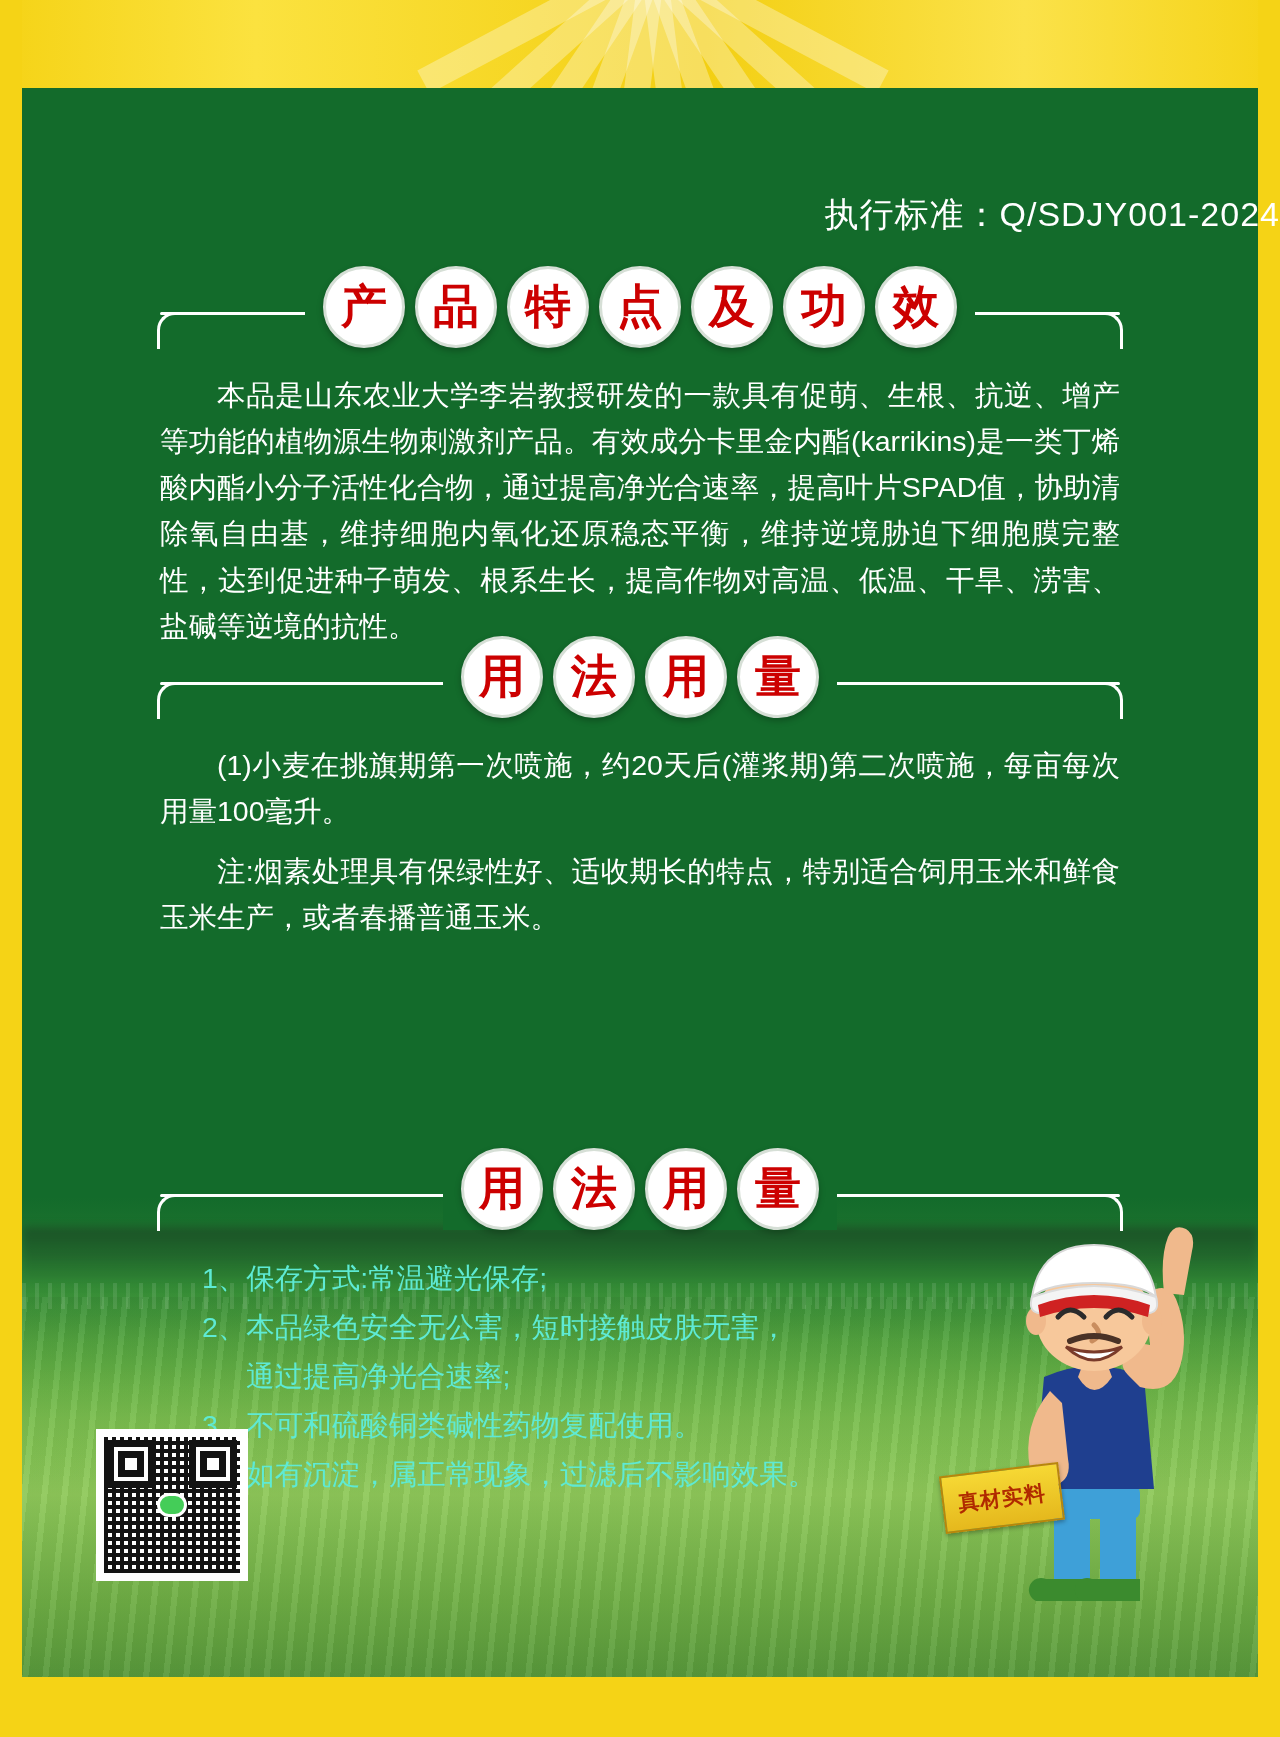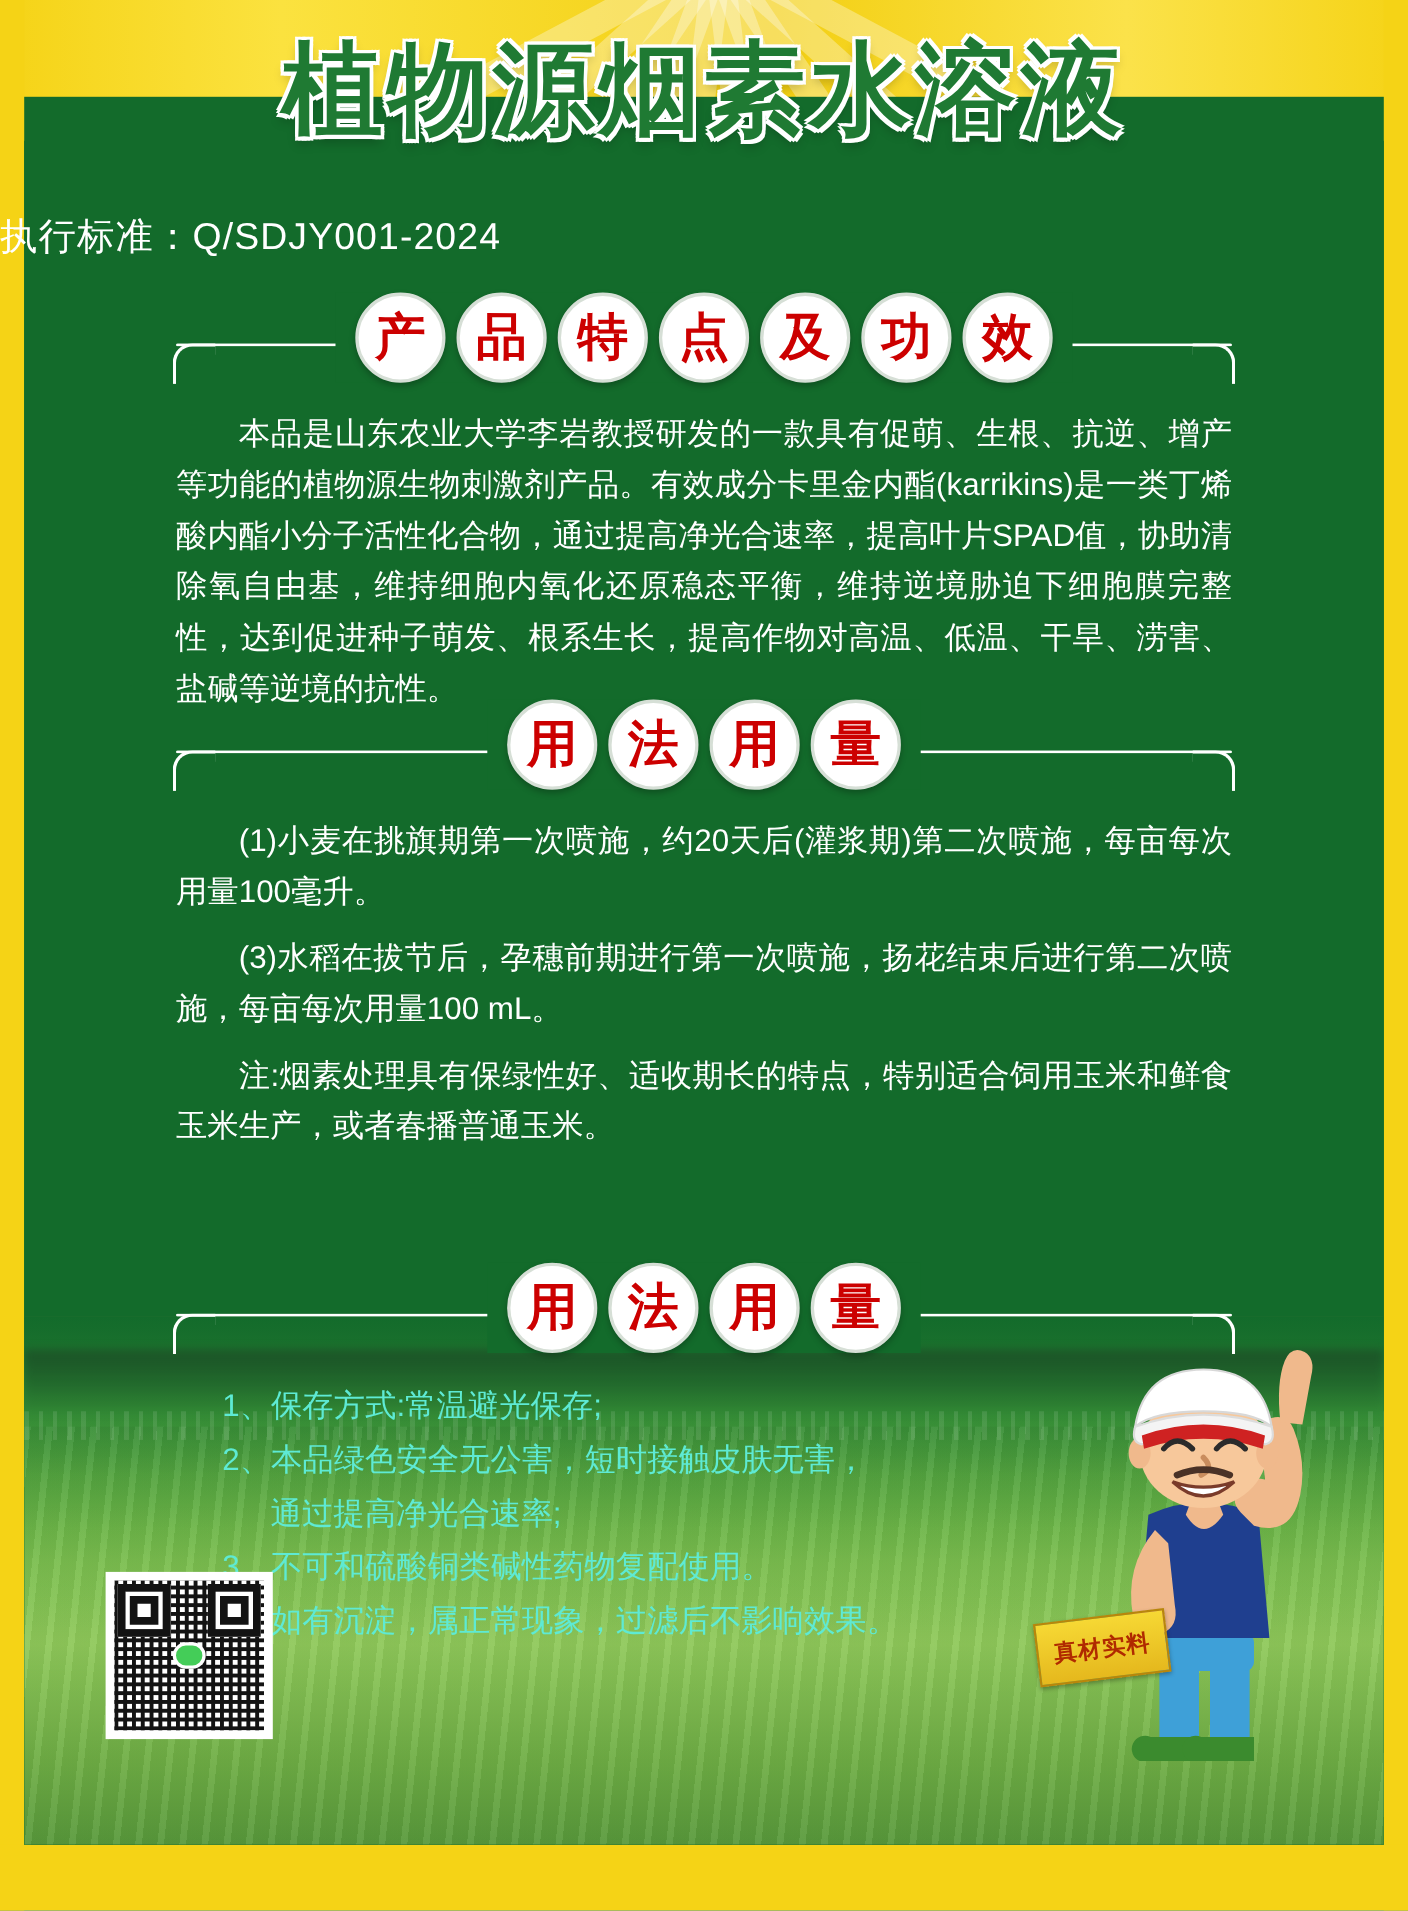--- a/index.html
+++ b/index.html
@@ -76,26 +76,27 @@
     font-weight: bold;
     letter-spacing: 4px;
     color: #1f7a33;
     text-shadow:
       3px 0 0 #ffffff, -3px 0 0 #ffffff, 0 3px 0 #ffffff, 0 -3px 0 #ffffff,
       3px 3px 0 #ffffff, -3px 3px 0 #ffffff, 3px -3px 0 #ffffff, -3px -3px 0 #ffffff,
       0 6px 10px rgba(0,0,0,.25);
     z-index: 5;
   }
   .standard {
-    position: absolute; left: 0; right: 16px; top: 192px;
-    text-align: left;
+    position: absolute; left: 0; right: 0; top: 192px;
+    text-align: right;
     color: #ffffff;
     font-size: 34px;
     letter-spacing: 1px;
     z-index: 5;
+    padding-left: 12px;
   }
 
   
   .ribbon {
     position: relative;
     width: 960px;
     margin: 0 auto;
     height: 92px;
   }
   .ribbon .line {
@@ -254,21 +255,20 @@
         <div class="line"></div>
         <div class="chips">
           <div class="chip">用</div>
           <div class="chip">法</div>
           <div class="chip">用</div>
           <div class="chip">量</div>
         </div>
       </div>
       <div class="para">
         <p class="indent">(1)小麦在挑旗期第一次喷施，约20天后(灌浆期)第二次喷施，每亩每次用量100毫升。</p>
-        <p class="indent">(3)水稻在拔节后，孕穗前期进行第一次喷施，扬花结束后进行第二次喷施，每亩每次用量100 mL。</p>
         <p class="indent">注:烟素处理具有保绿性好、适收期长的特点，特别适合饲用玉米和鲜食玉米生产，或者春播普通玉米。</p>
       </div>
     </div>
 
     <div class="sec sec-notes">
       <div class="ribbon">
         <div class="line"></div>
         <div class="chips">
           <div class="chip">用</div>
           <div class="chip">法</div>
@@ -335,16 +335,15 @@
       <path d="M148 116 q12 -14 26 0" stroke="#2b2b2b" stroke-width="5" fill="none" stroke-linecap="round"></path>
 
       <path d="M136 124 q10 10 -2 16" stroke="#c98d5e" stroke-width="5" fill="none" stroke-linecap="round"></path>
 
       <path d="M108 146 q28 26 56 0 q-28 10 -56 0z" fill="#ffffff" stroke="#7a3b2a" stroke-width="3"></path>
 
       <path d="M112 140 q24 -10 48 0" stroke="#4a3226" stroke-width="6" fill="none" stroke-linecap="round"></path>
     </svg>
   </div>
 
-  <div class="title">植物源烟素水溶液</div>
   <div class="standard">执行标准：Q/SDJY001-2024</div>
 
 </div>
 
 </body></html>

